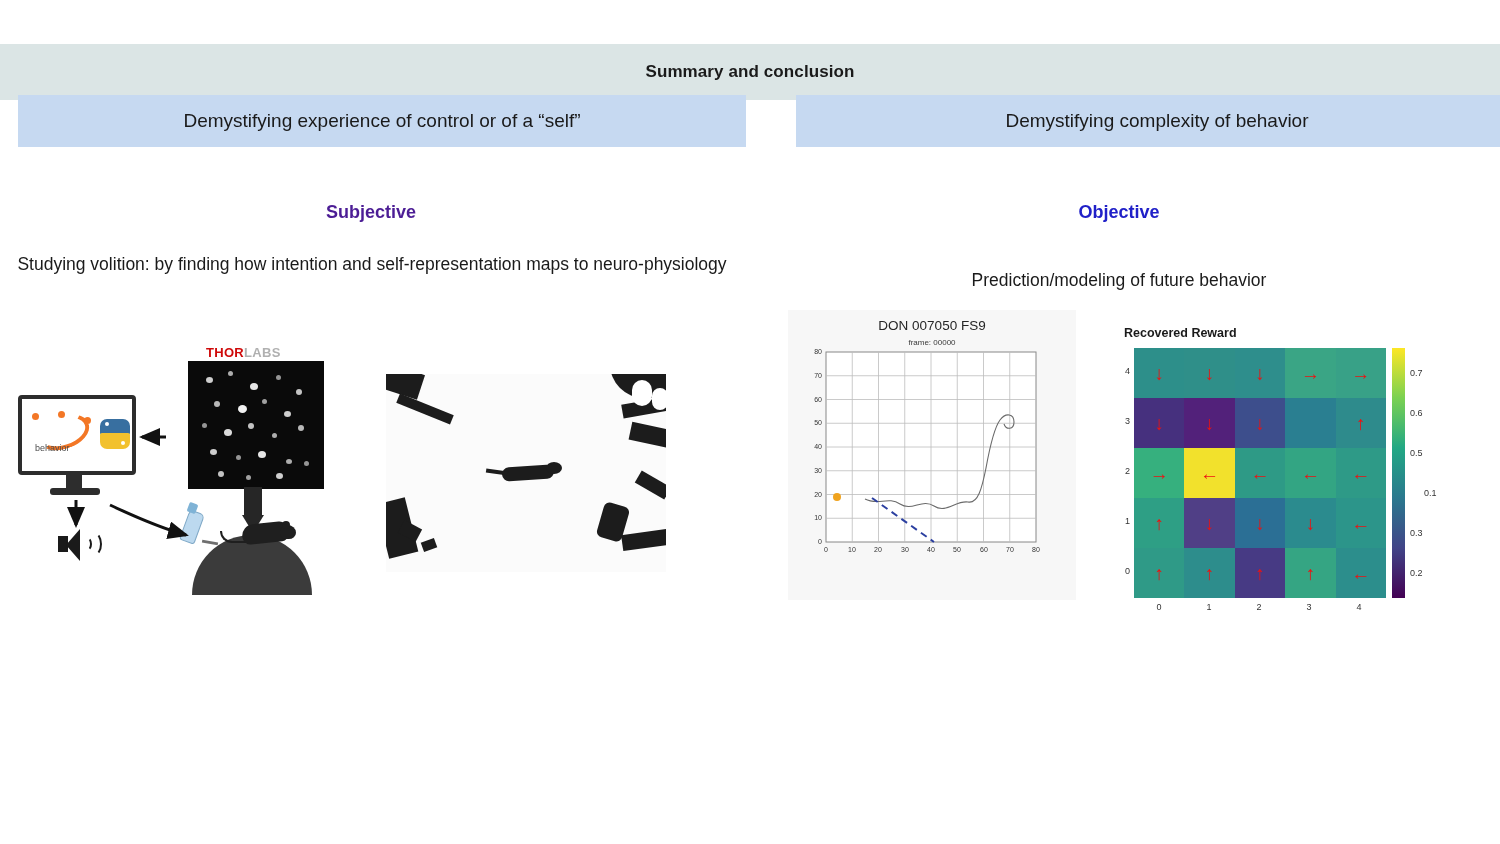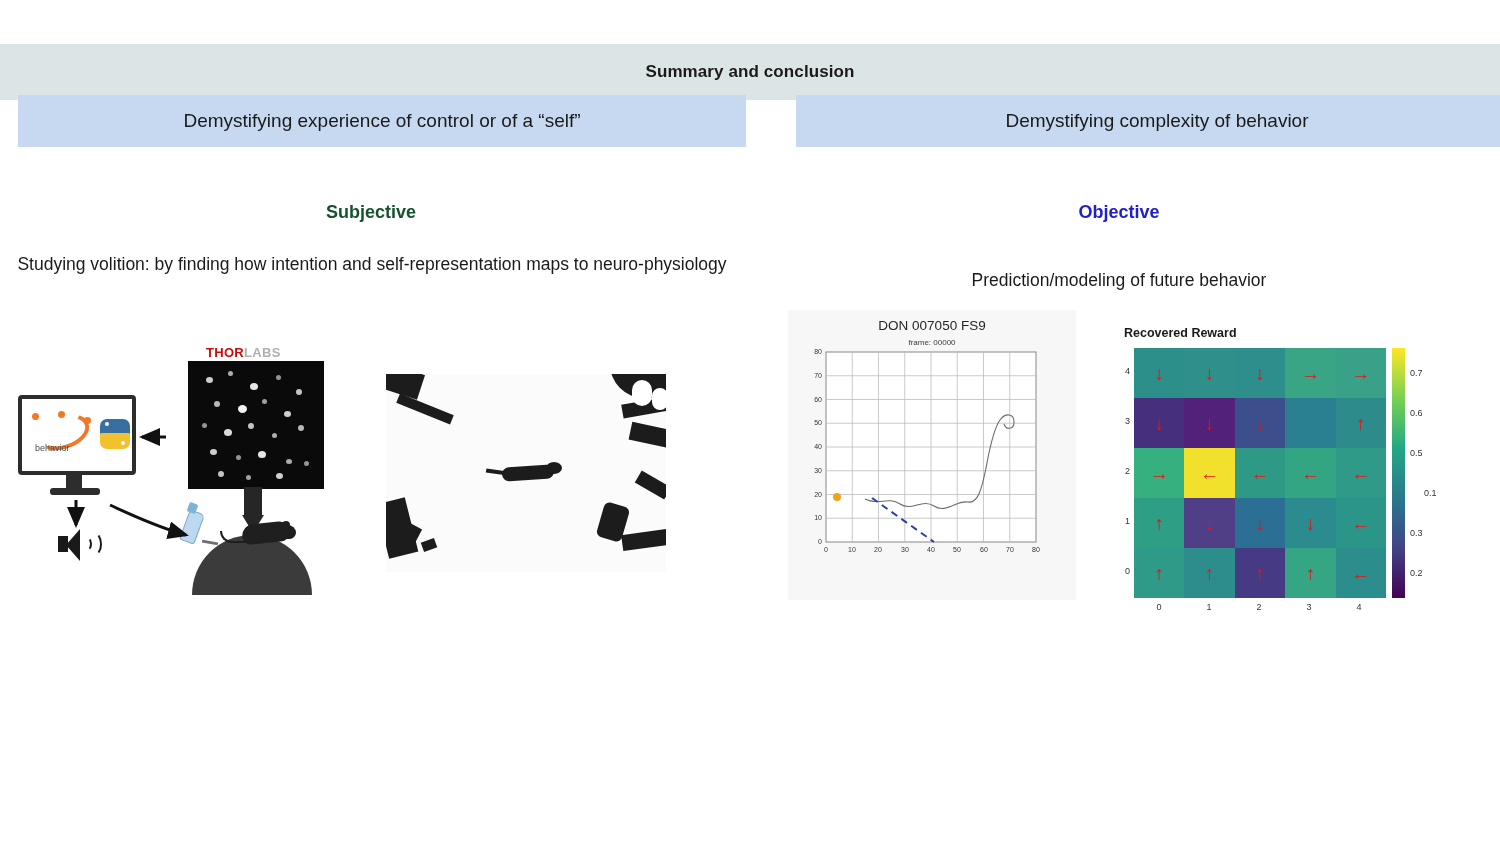--- a/index.html
+++ b/index.html
@@ -50,21 +50,21 @@
   #banner-left  { left: 18px;  top: 95px; width: 728px; }
   #banner-right { left: 796px; top: 95px; width: 722px; }
 
   
   .subhead {
     position: absolute;
     font-size: 18px;
     font-weight: bold;
     text-align: center;
   }
-  #subhead-left  { left: 18px;  top: 202px; width: 706px; color: #14532d; }
+  #subhead-left  { left: 18px;  top: 202px; width: 706px; color: #4c1d95; }
   #subhead-right { left: 796px; top: 202px; width: 646px; color: #2020c8; }
 
   
   .body-text {
     position: absolute;
     font-size: 17.5px;
     line-height: 1.42;
     color: #1a1a1a;
     text-align: center;
   }

